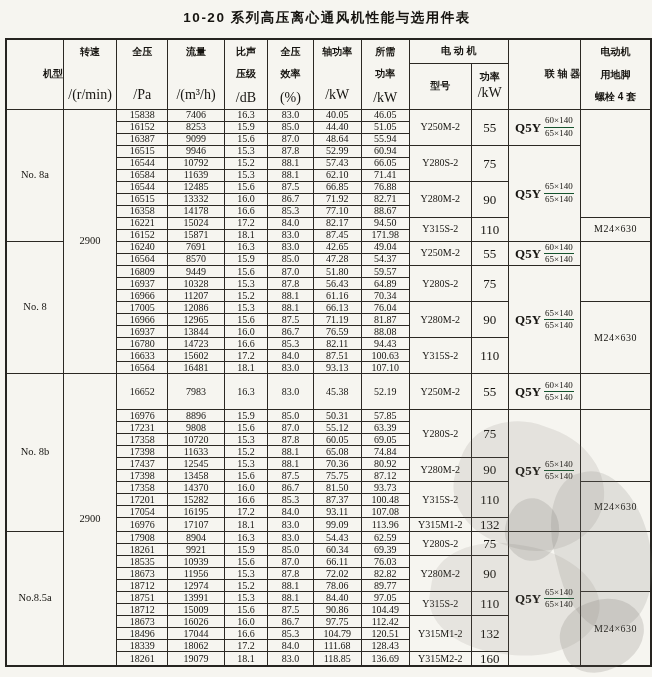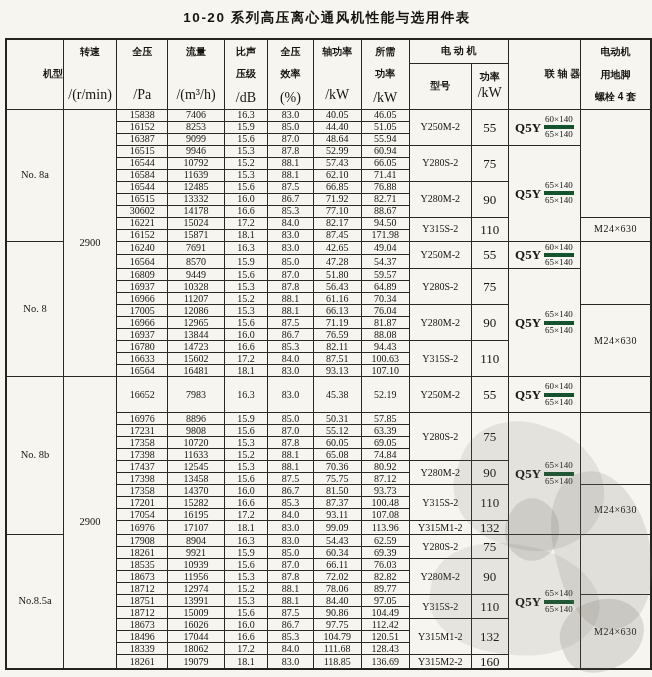--- a/index.html
+++ b/index.html
@@ -38,21 +38,21 @@
   th.model-cell{
     font-family:"Liberation Serif",serif;font-weight:normal;font-size:10.5px;
   }
   td.speed-cell{font-size:10.5px;}
   td.value-cell{font-size:10px;}
   td.motor-model-cell{font-size:10px;}
   td.motor-power-cell{font-size:13px;}
   td.bolt-cell{font-size:10px;letter-spacing:0.5px;}
   td.coupling-cell .pfx{font-weight:bold;font-size:13px;margin-right:3px;vertical-align:middle;}
   .frac{display:inline-flex;flex-direction:column;vertical-align:middle;font-size:9px;line-height:1.25;}
-  .frac .ft{border-bottom:4px solid #14532d;padding:0 1px;}
+  .frac .ft{border-bottom:1px solid #14532d;padding:0 1px;}
   .frac .fb{padding:0 1px;}
   
   .stain{position:absolute;pointer-events:none;border-radius:48% 52% 55% 45%;}
   .s1{left:455px;top:425px;width:150px;height:125px;background:rgba(118,115,108,0.14);transform:rotate(20deg);}
   .s2{left:555px;top:470px;width:95px;height:160px;background:rgba(112,110,104,0.16);transform:rotate(-14deg);}
   .s3{left:430px;top:545px;width:170px;height:110px;background:rgba(120,117,110,0.13);transform:rotate(9deg);}
   .s4{left:560px;top:600px;width:85px;height:70px;background:rgba(104,102,96,0.18);transform:rotate(-20deg);}
   .s5{left:505px;top:500px;width:55px;height:60px;background:rgba(96,94,88,0.16);transform:rotate(30deg);border-radius:40% 60% 45% 55%;}
 </style>
 </head>
@@ -231,21 +231,21 @@
       </tr>
       <tr>
         <td class="value-cell">16515</td>
         <td class="value-cell">13332</td>
         <td class="value-cell">16.0</td>
         <td class="value-cell">86.7</td>
         <td class="value-cell">71.92</td>
         <td class="value-cell">82.71</td>
       </tr>
       <tr>
-        <td class="value-cell">30602</td>
+        <td class="value-cell">16358</td>
         <td class="value-cell">14178</td>
         <td class="value-cell">16.6</td>
         <td class="value-cell">85.3</td>
         <td class="value-cell">77.10</td>
         <td class="value-cell">88.67</td>
       </tr>
       <tr>
         <td class="value-cell">16221</td>
         <td class="value-cell">15024</td>
         <td class="value-cell">17.2</td>

